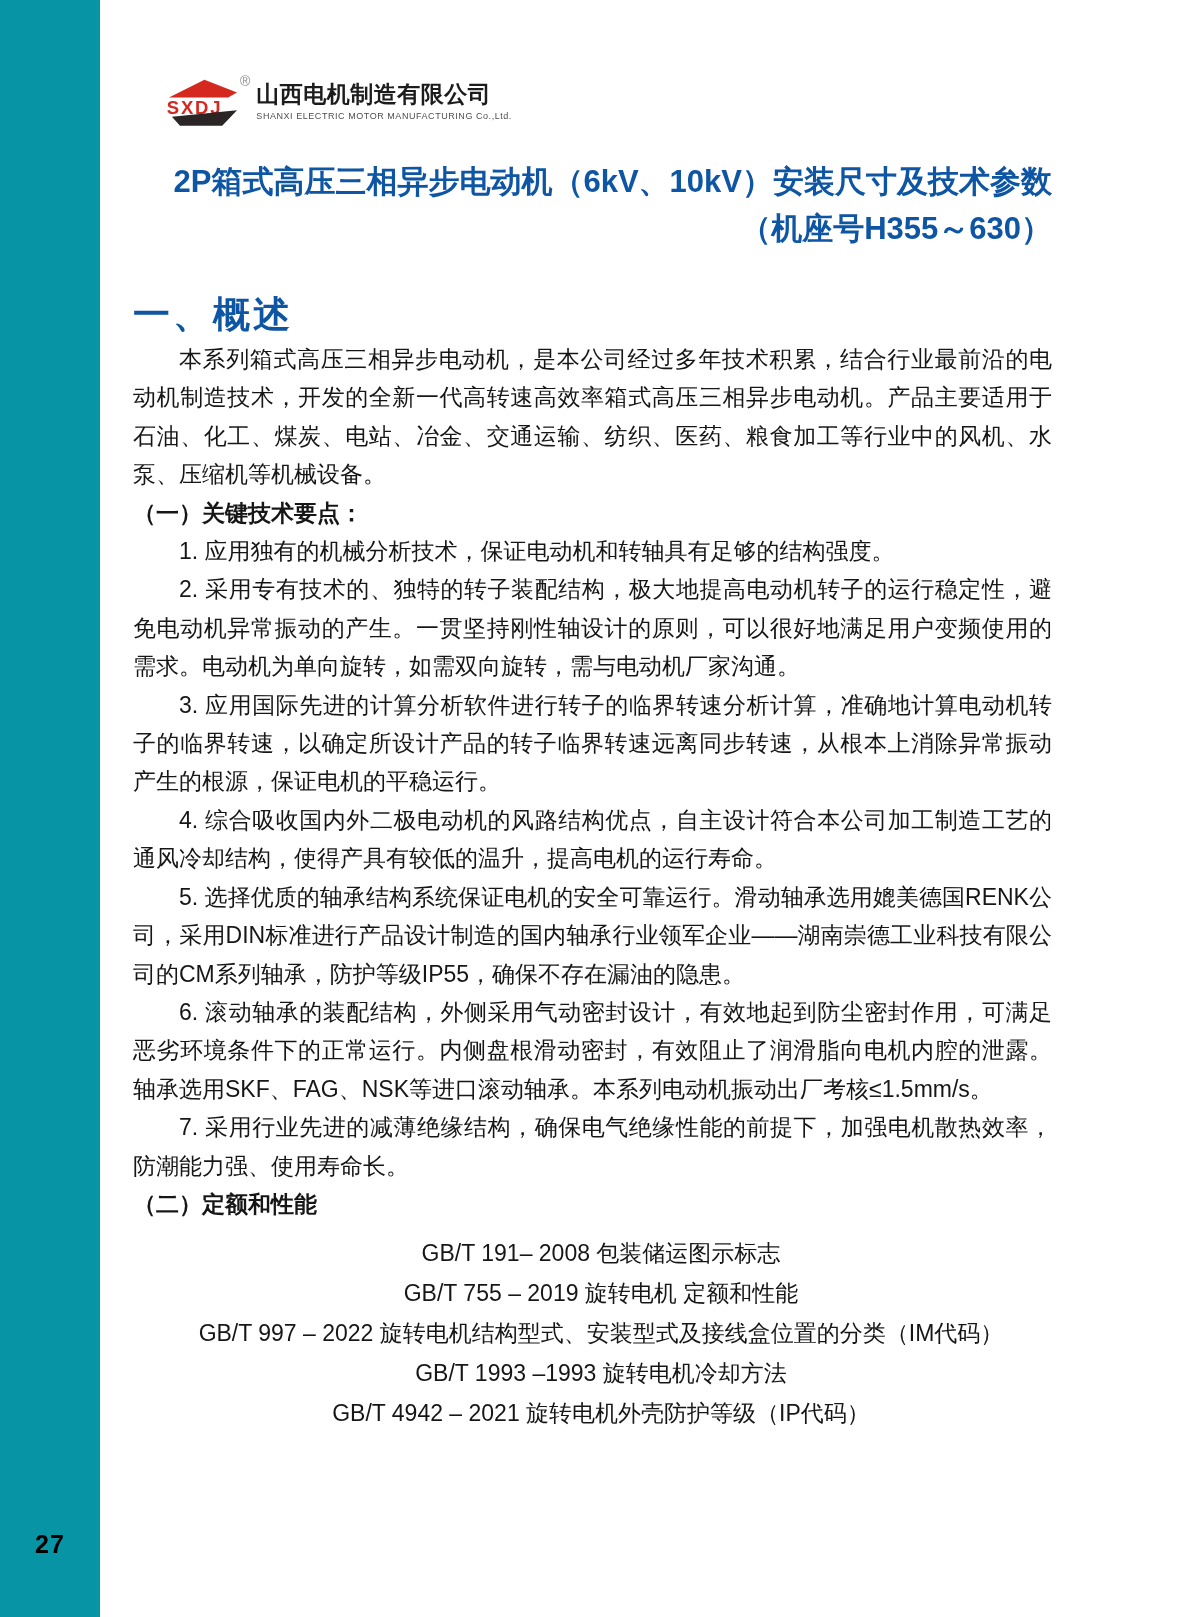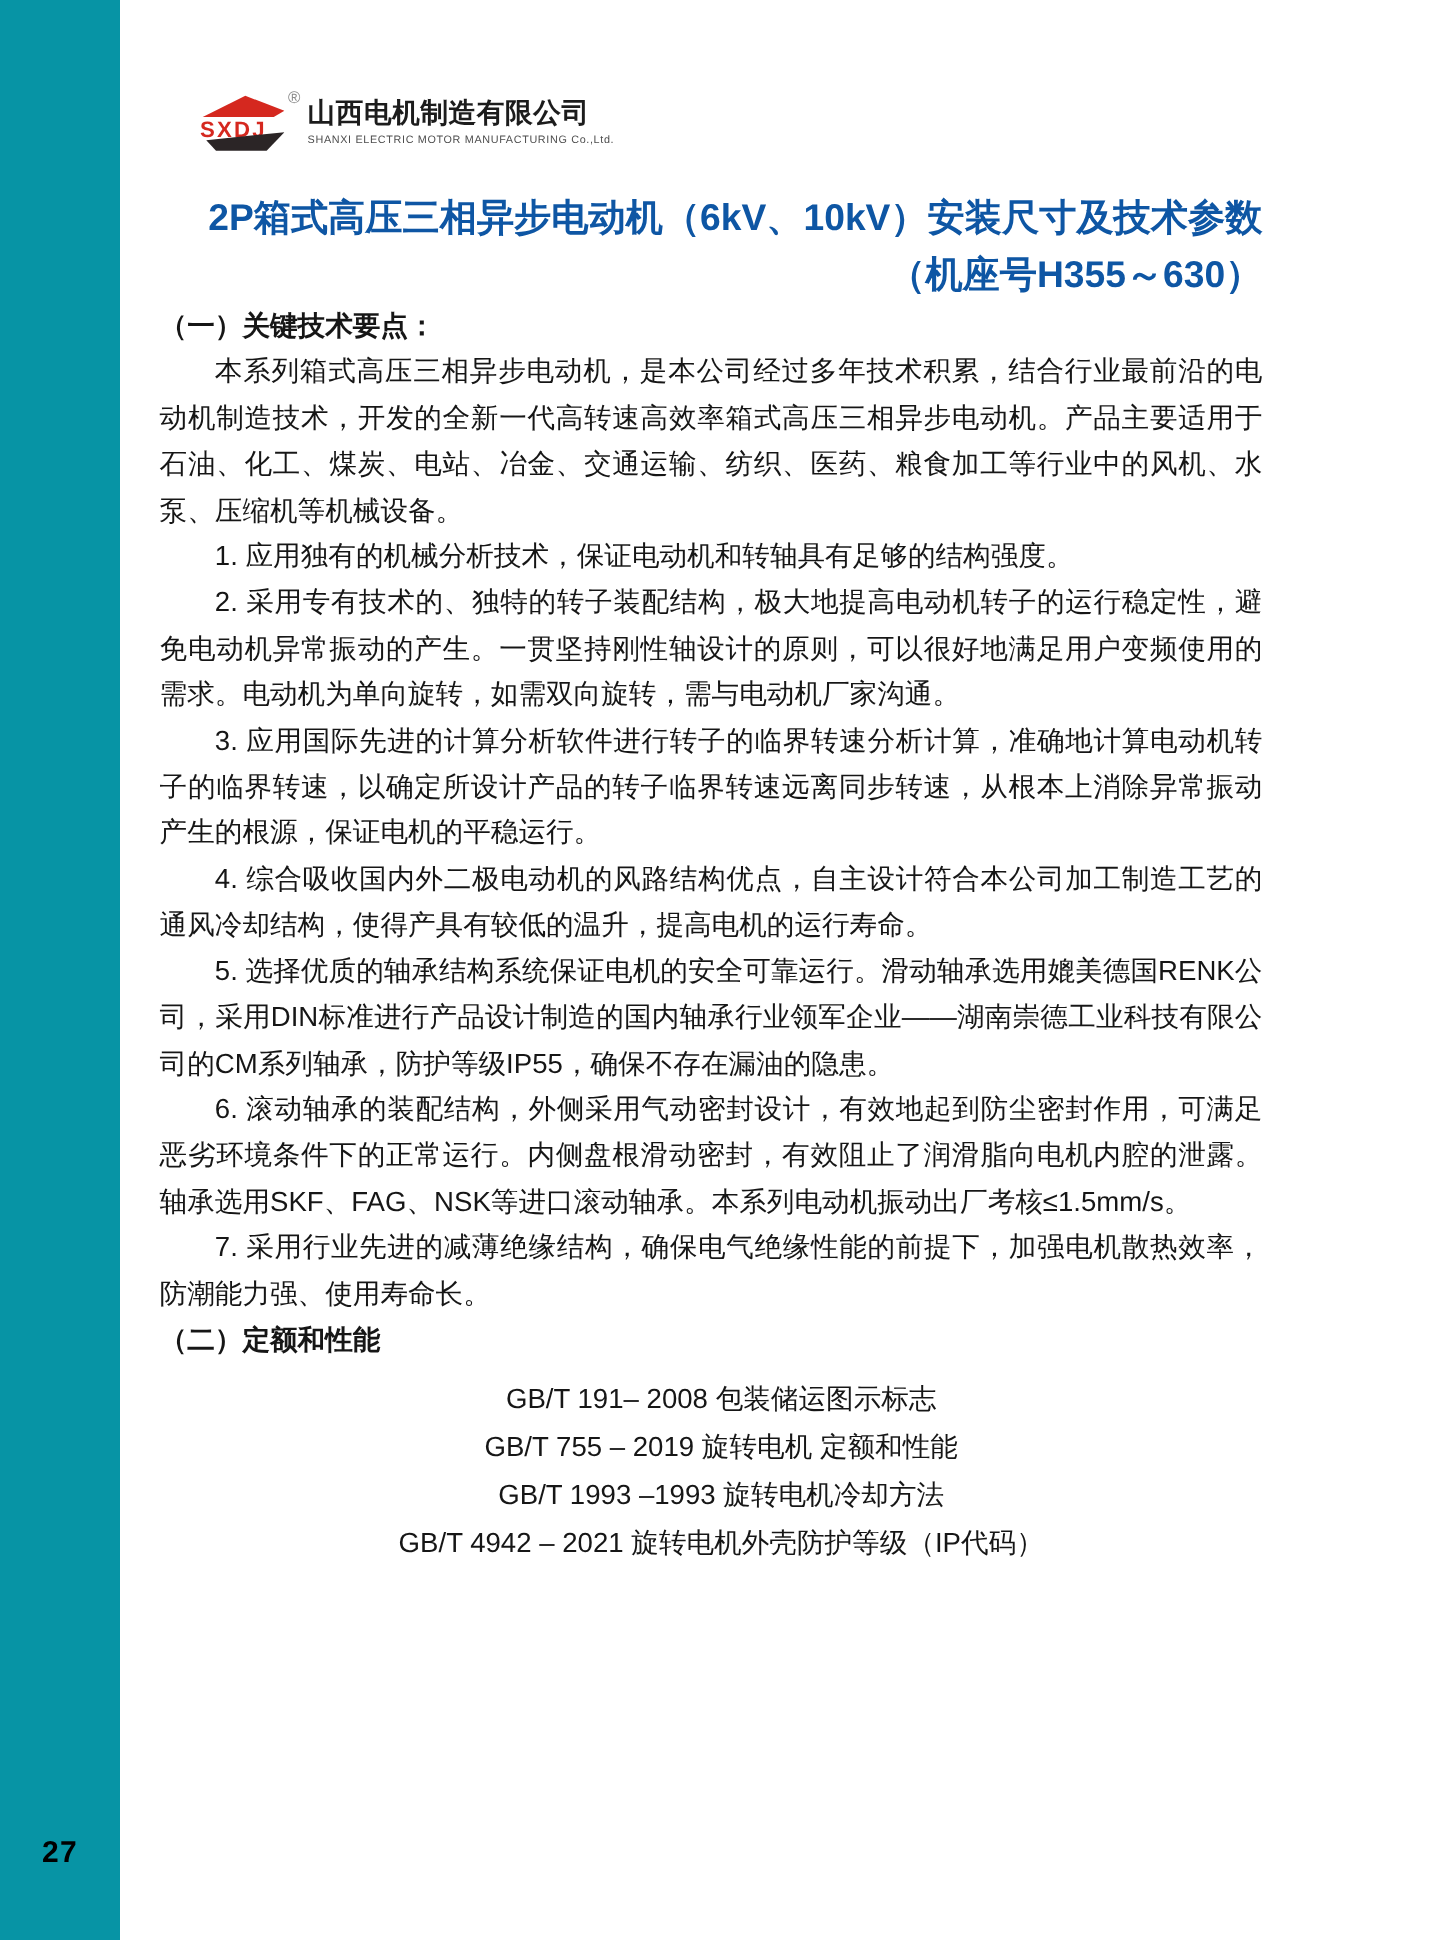--- a/index.html
+++ b/index.html
@@ -131,38 +131,40 @@
         <span class="company-cn">山西电机制造有限公司</span>
         <span class="company-en">SHANXI ELECTRIC MOTOR MANUFACTURING Co.,Ltd.</span>
       </div>
     </div>
 
     <div class="title">
       <div class="t1">2P箱式高压三相异步电动机（6kV、10kV）安装尺寸及技术参数</div>
       <div class="t2">（机座号H355～630）</div>
     </div>
 
+    <div class="sec-heading">一、概述</div>
 
     <div class="bodytext">
+      <p class="para intro">本系列箱式高压三相异步电动机，是本公司经过多年技术积累，结合行业最前沿的电动机制造技术，开发的全新一代高转速高效率箱式高压三相异步电动机。产品主要适用于石油、化工、煤炭、电站、冶金、交通运输、纺织、医药、粮食加工等行业中的风机、水泵、压缩机等机械设备。</p>
+
       <p class="para subhead">（一）关键技术要点：</p>
-
-      <p class="para intro">本系列箱式高压三相异步电动机，是本公司经过多年技术积累，结合行业最前沿的电动机制造技术，开发的全新一代高转速高效率箱式高压三相异步电动机。产品主要适用于石油、化工、煤炭、电站、冶金、交通运输、纺织、医药、粮食加工等行业中的风机、水泵、压缩机等机械设备。</p>
 
       <p class="para kp">1. 应用独有的机械分析技术，保证电动机和转轴具有足够的结构强度。</p>
       <p class="para kp">2. 采用专有技术的、独特的转子装配结构，极大地提高电动机转子的运行稳定性，避免电动机异常振动的产生。一贯坚持刚性轴设计的原则，可以很好地满足用户变频使用的需求。电动机为单向旋转，如需双向旋转，需与电动机厂家沟通。</p>
       <p class="para kp">3. 应用国际先进的计算分析软件进行转子的临界转速分析计算，准确地计算电动机转子的临界转速，以确定所设计产品的转子临界转速远离同步转速，从根本上消除异常振动产生的根源，保证电机的平稳运行。</p>
       <p class="para kp">4. 综合吸收国内外二极电动机的风路结构优点，自主设计符合本公司加工制造工艺的通风冷却结构，使得产具有较低的温升，提高电机的运行寿命。</p>
       <p class="para kp">5. 选择优质的轴承结构系统保证电机的安全可靠运行。滑动轴承选用媲美德国RENK公司，采用DIN标准进行产品设计制造的国内轴承行业领军企业——湖南崇德工业科技有限公司的CM系列轴承，防护等级IP55，确保不存在漏油的隐患。</p>
       <p class="para kp">6. 滚动轴承的装配结构，外侧采用气动密封设计，有效地起到防尘密封作用，可满足恶劣环境条件下的正常运行。内侧盘根滑动密封，有效阻止了润滑脂向电机内腔的泄露。轴承选用SKF、FAG、NSK等进口滚动轴承。本系列电动机振动出厂考核≤1.5mm/s。</p>
       <p class="para kp">7. 采用行业先进的减薄绝缘结构，确保电气绝缘性能的前提下，加强电机散热效率，防潮能力强、使用寿命长。</p>
 
       <p class="para subhead subhead2">（二）定额和性能</p>
 
       <div class="standards">
         <p class="standard-item">GB/T 191– 2008 包装储运图示标志</p>
         <p class="standard-item">GB/T 755 – 2019  旋转电机 定额和性能</p>
+        <p class="standard-item">GB/T 997 – 2022 旋转电机结构型式、安装型式及接线盒位置的分类（IM代码）</p>
         <p class="standard-item">GB/T 1993 –1993 旋转电机冷却方法</p>
         <p class="standard-item">GB/T 4942 – 2021 旋转电机外壳防护等级（IP代码）</p>
       </div>
     </div>
 
   </div>
 </div>
 
 </body></html>

